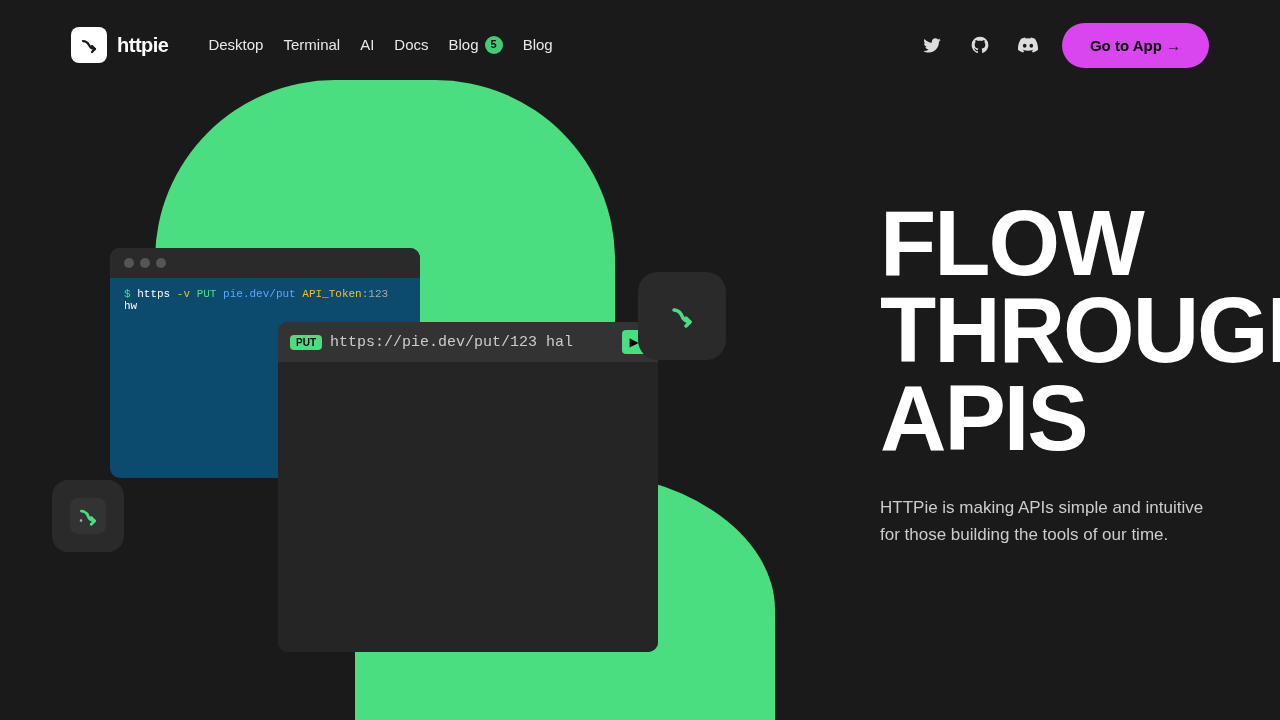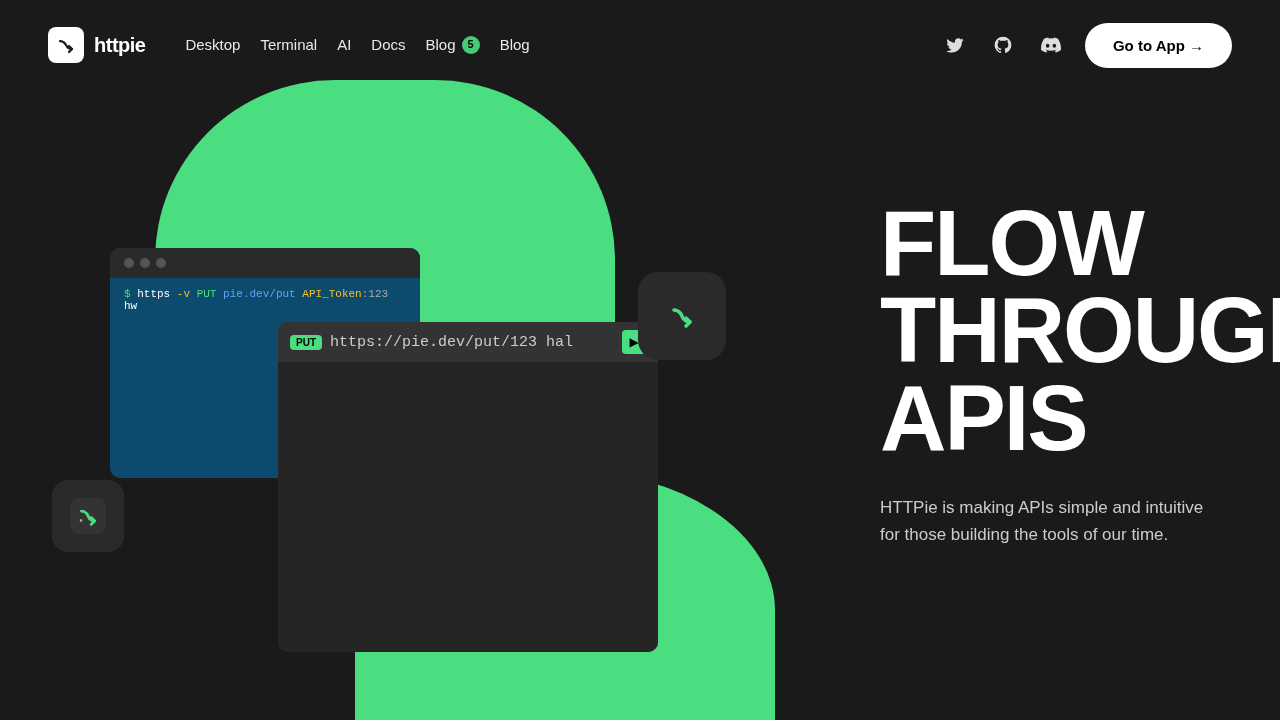--- a/index.html
+++ b/index.html
@@ -11,21 +11,21 @@
       height: 720px;
       overflow: hidden;
       position: relative;
     }
 
     
     nav {
       display: flex;
       align-items: center;
       justify-content: space-between;
-      padding: 0 48px;
+      padding: 0 71px;
       height: 90px;
       position: relative;
       z-index: 10;
     }
     .nav-left {
       display: flex;
       align-items: center;
       gap: 40px;
     }
     .logo {
@@ -83,21 +83,21 @@
       width: 28px;
       height: 28px;
       display: flex;
       align-items: center;
       justify-content: center;
       color: #fff;
       opacity: 0.85;
       cursor: pointer;
     }
     .go-to-app-btn {
-      background: #ffffff;
+      background: #d946ef;
       color: #000;
       border: none;
       padding: 14px 28px;
       border-radius: 50px;
       font-size: 15px;
       font-weight: 600;
       cursor: pointer;
       display: flex;
       align-items: center;
       gap: 8px;

